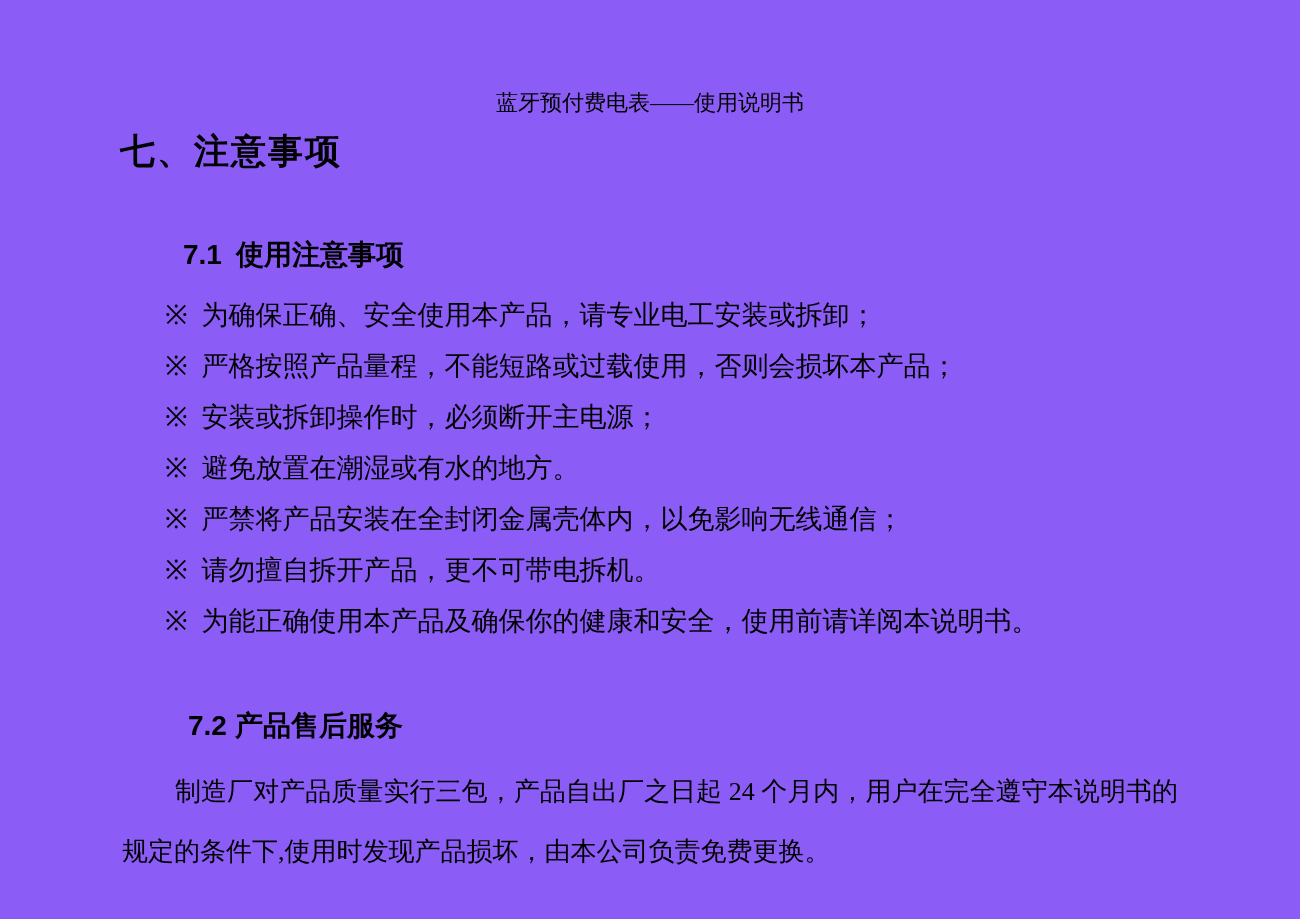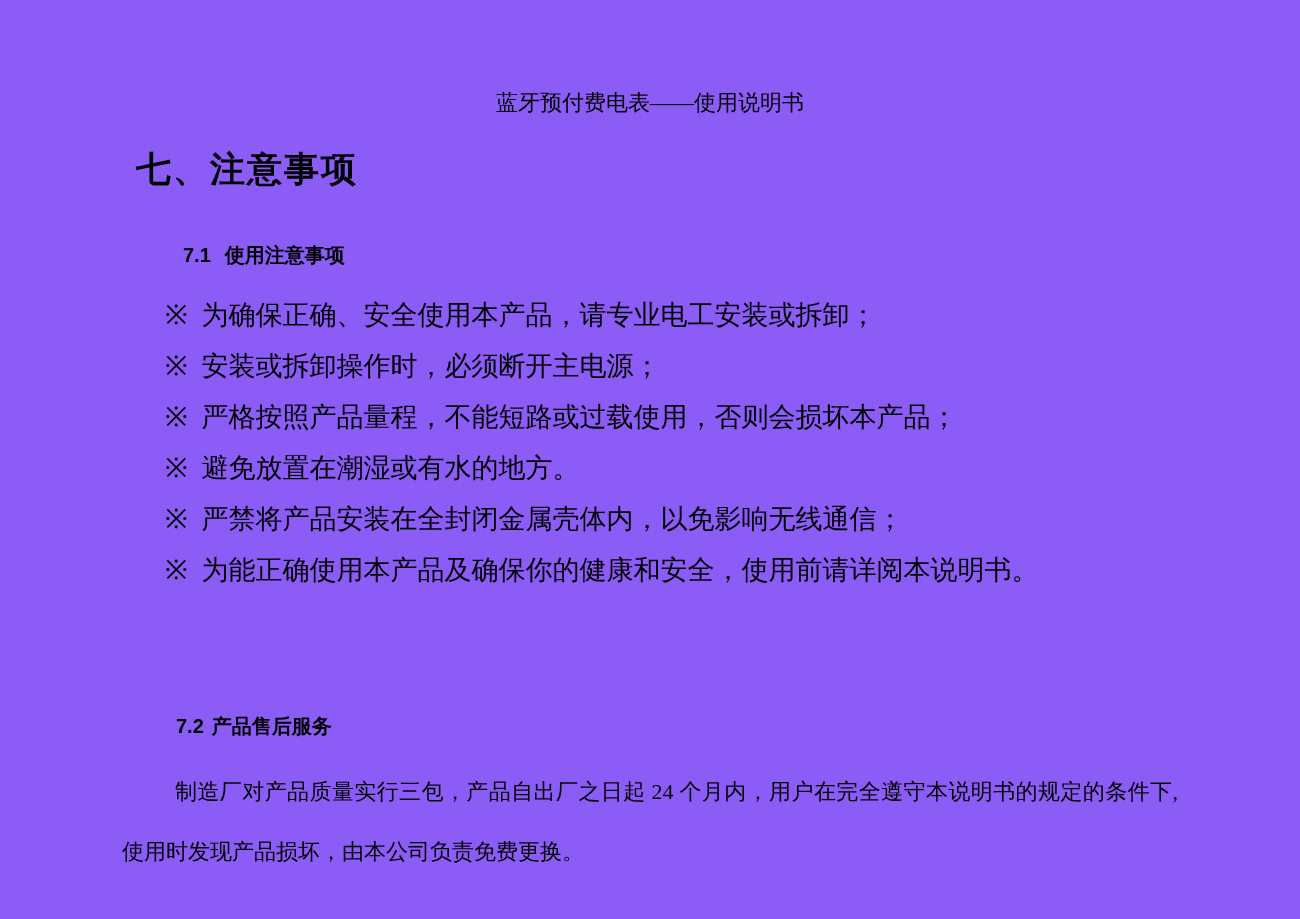--- a/index.html
+++ b/index.html
@@ -23,40 +23,40 @@
     width: 100%;
     text-align: center;
     font-size: 22px;
     line-height: 26px;
     color: #000000;
   }
   .chapter-title {
     position: absolute;
     top: 133px;
     left: 120px;
-    margin: 16px;
-    font-family: Liberation Serif, serif;
+    margin: 0;
+    font-family: Liberation Mono, monospace;
     font-weight: 700;
     font-size: 35px;
     line-height: 42px;
     letter-spacing: 2px;
     color: #000000;
   }
   .section-heading {
     position: absolute;
     margin: 0;
     font-family: "Liberation Sans", "DejaVu Sans", sans-serif;
     font-weight: 700;
-    font-size: 20px;
+    font-size: 28px;
     line-height: 34px;
     color: #000000;
     white-space: nowrap;
   }
   .section-heading-71 { top: 238px; left: 183px; }
-  .section-heading-72 { top: 709px; left: 176px; }
+  .section-heading-72 { top: 709px; left: 188px; }
   .section-heading-71 .section-number { margin-right: 14px; }
   .section-heading-72 .section-number { margin-right: 8px; }
   .notice-list {
     position: absolute;
     top: 292px;
     left: 165px;
     margin: 0;
     padding: 0;
     list-style: none;
     font-size: 27px;
@@ -70,21 +70,21 @@
   .bullet-marker {
     display: inline-block;
     margin-right: 14px;
   }
   .after-sales-paragraph {
     position: absolute;
     top: 762px;
     left: 122px;
     width: 1056px;
     margin: 0;
-    font-size: 22px;
+    font-size: 26px;
     line-height: 60px;
     text-align: justify;
     text-indent: 53px;
     color: #000000;
   }
 </style>
 </head>
 <body>
 
 <div class="page">
@@ -95,30 +95,33 @@
 
   <h2 class="section-heading section-heading-71">
     <span class="section-number">7.1</span><span class="section-title-text">使用注意事项</span>
   </h2>
 
   <ul class="notice-list">
     <li class="notice-item">
       <span class="bullet-marker">※</span><span class="notice-text">为确保正确、安全使用本产品，请专业电工安装或拆卸；</span>
     </li>
     <li class="notice-item">
-      <span class="bullet-marker">※</span><span class="notice-text">安装或拆卸操作时，必须断开主电源；</span>
+      <span class="bullet-marker">※</span><span class="notice-text">严格按照产品量程，不能短路或过载使用，否则会损坏本产品；</span>
     </li>
     <li class="notice-item">
-      <span class="bullet-marker">※</span><span class="notice-text">严格按照产品量程，不能短路或过载使用，否则会损坏本产品；</span>
+      <span class="bullet-marker">※</span><span class="notice-text">安装或拆卸操作时，必须断开主电源；</span>
     </li>
     <li class="notice-item">
       <span class="bullet-marker">※</span><span class="notice-text">避免放置在潮湿或有水的地方。</span>
     </li>
     <li class="notice-item">
       <span class="bullet-marker">※</span><span class="notice-text">严禁将产品安装在全封闭金属壳体内，以免影响无线通信；</span>
+    </li>
+    <li class="notice-item">
+      <span class="bullet-marker">※</span><span class="notice-text">请勿擅自拆开产品，更不可带电拆机。</span>
     </li>
     <li class="notice-item">
       <span class="bullet-marker">※</span><span class="notice-text">为能正确使用本产品及确保你的健康和安全，使用前请详阅本说明书。</span>
     </li>
   </ul>
 
   <h2 class="section-heading section-heading-72">
     <span class="section-number">7.2</span><span class="section-title-text">产品售后服务</span>
   </h2>
 

